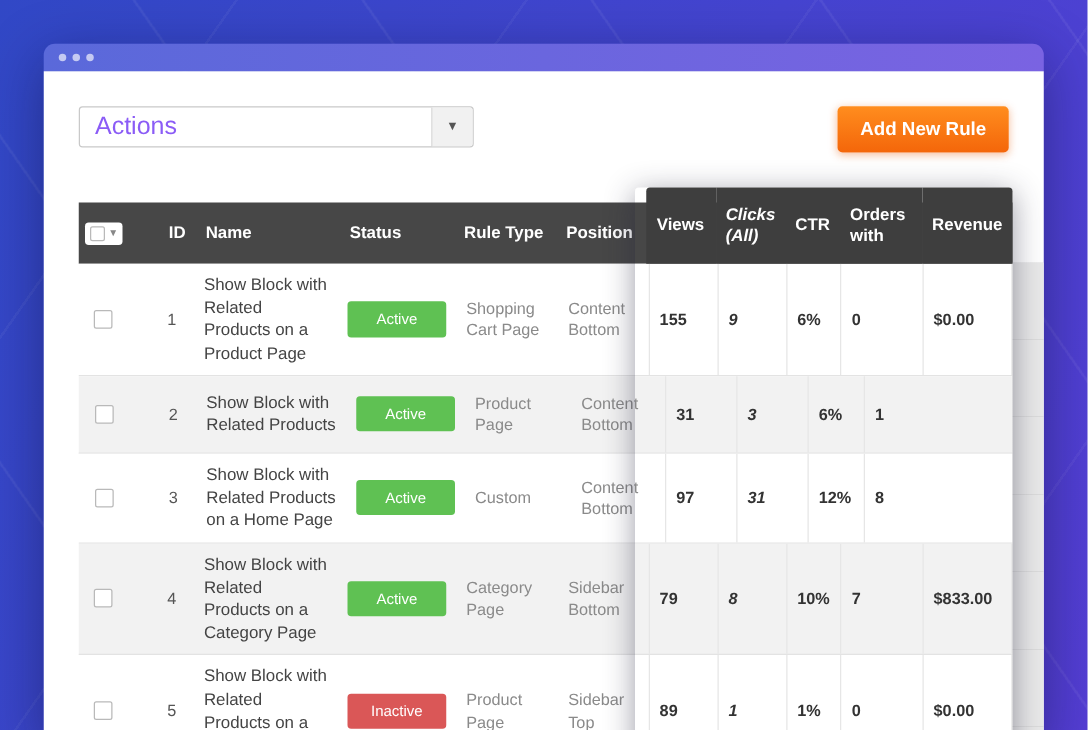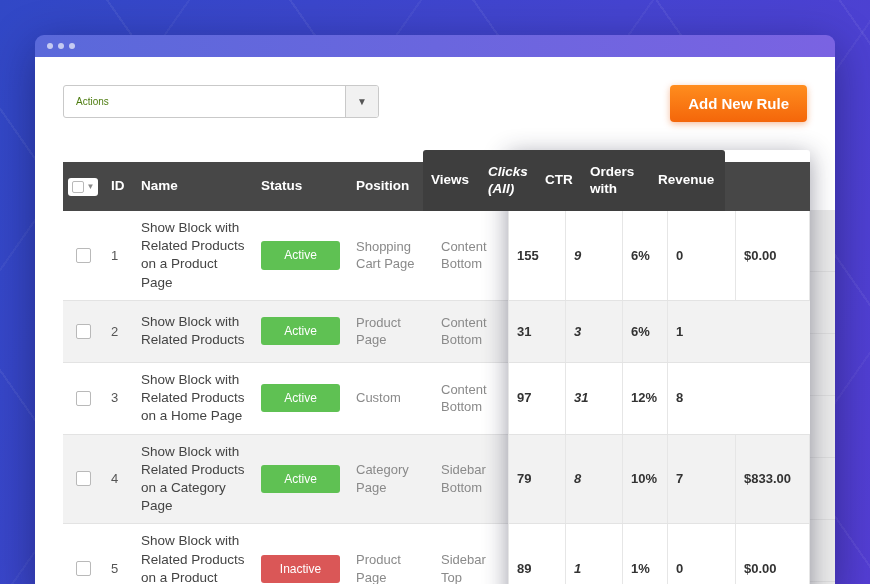--- a/index.html
+++ b/index.html
@@ -45,21 +45,21 @@
     display:flex; justify-content:space-between; align-items:flex-start;
     height:65px;
   }
   .select {
     width:316px; height:33px;
     border:1px solid #c9c9c9; border-radius:3px;
     background:#fff;
     display:flex; align-items:center; justify-content:space-between;
     cursor:pointer;
   }
-  .select-label { padding-left:12px; font-size:10px; color:#4d7c0f;text-align:right; }
+  .select-label { padding-left:12px; font-size:20px; color:#8b5cf6;text-align:right; }
   .select-caret {
     width:33px; height:31px;
     border-left:1px solid #c9c9c9;
     background:#f1f1f1;
     display:flex; align-items:center; justify-content:center;
     color:#555; font-size:10px; border-radius:0 2px 2px 0;
   }
   .btn-add {
     height:37px; padding:0 18px;
     display:flex; align-items:center;
@@ -93,21 +93,21 @@
   }
   .th.raised {
     position:relative; z-index:6;
     margin-top:-12px; height:61px;
     background:#3e3e3e;
   }
   .th.raised.first { border-radius:3px 0 0 0; }
   .th.raised.last  { border-radius:0 3px 0 0; }
 
   .c-check { width:40px; justify-content:center; }
-  .c-id    { width:30px; }
+  .c-id    { width:30px;margin-left:24px; }
   .c-name  { width:120px; }
   .c-status{ width:95px; }
   .c-rule  { width:85px; }
   .c-pos   { width:75px; }
   .c-views { width:57px; }
   .c-clicks{ width:57px;font-style:italic; }
   .c-ctr   { width:45px; }
   .c-orders{ width:68px; }
   .c-rev   { width:75px; }
 
@@ -181,20 +181,21 @@
         <div class="thead">
           <div class="th c-check">
             <span class="hdr-check">
               <span class="cb"></span>
               <span class="hdr-caret">▼</span>
             </span>
           </div>
           <div class="th c-id">ID</div>
           <div class="th c-name">Name</div>
           <div class="th c-status">Status</div>
+          <div class="th c-rule">Rule Type</div>
           <div class="th c-pos">Position</div>
           <div class="th c-views raised first">Views</div>
           <div class="th c-clicks raised">Clicks (All)</div>
           <div class="th c-ctr raised">CTR</div>
           <div class="th c-orders raised">Orders with</div>
           <div class="th c-rev raised last">Revenue</div>
         </div>
 
         <div class="tbody">
 

